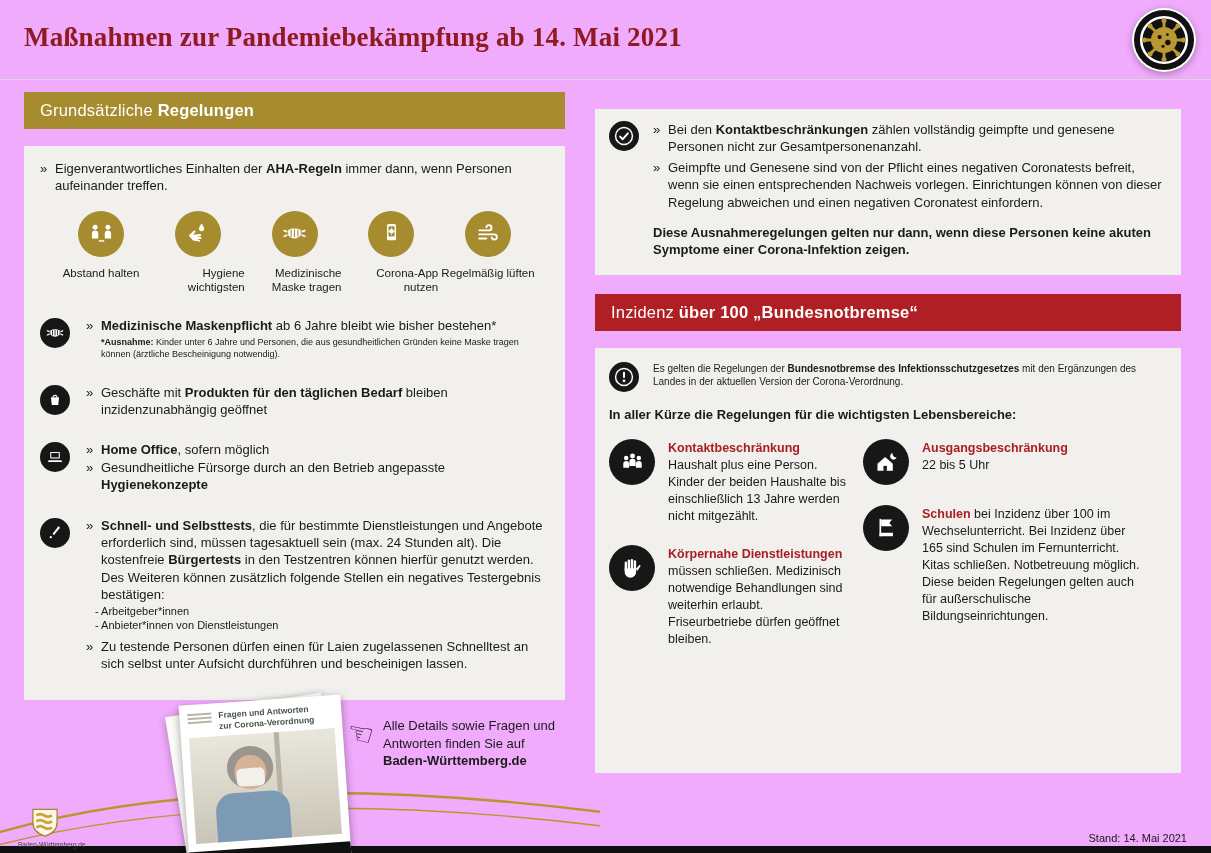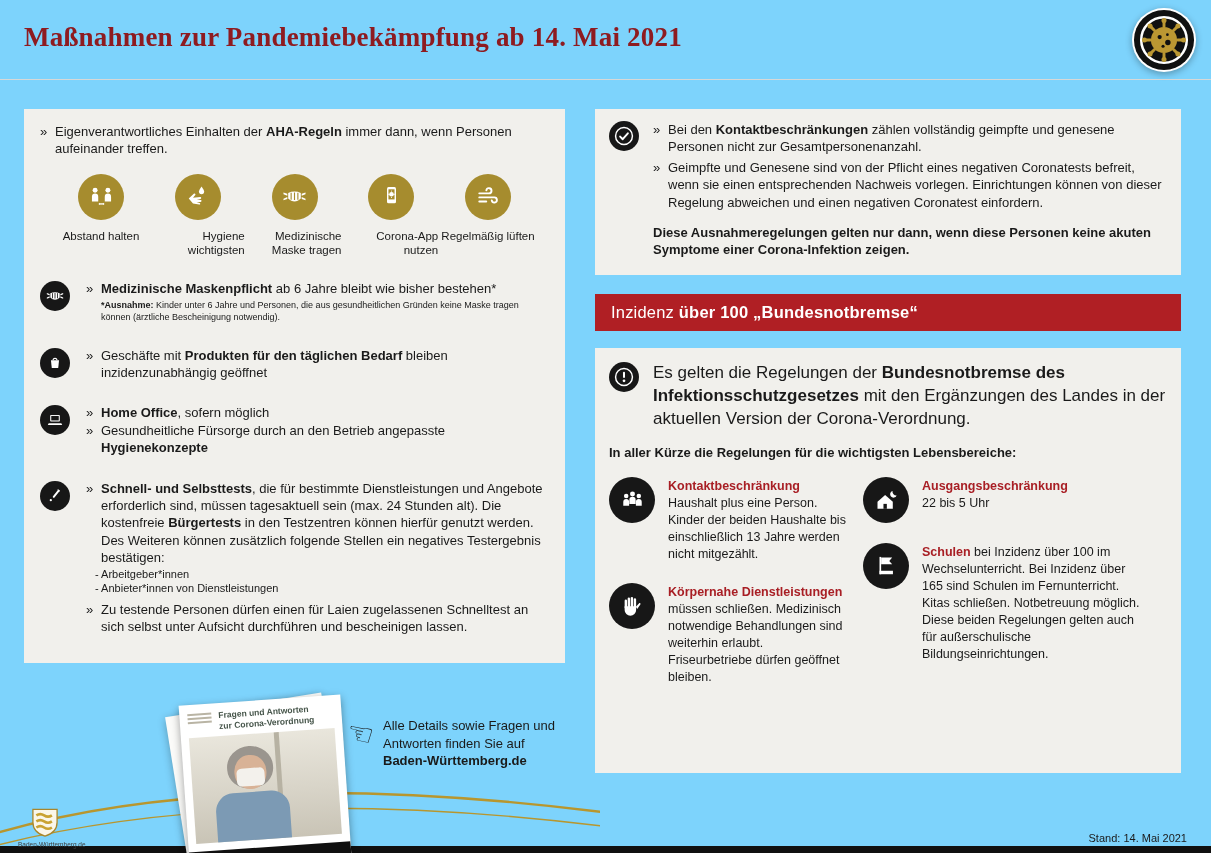--- a/index.html
+++ b/index.html
@@ -1,18 +1,18 @@
 <!DOCTYPE html>
 <html lang="de"><head>
 <meta charset="utf-8">
 <style>
   *{margin:0;padding:0;box-sizing:border-box}
   html,body{background:#fff}
   body{font-family:"Liberation Sans","DejaVu Sans",sans-serif;color:#1a1a1a}
-  .canvas{position:relative;width:1211px;height:853px;background:#7dd3fc;overflow:hidden}
+  .canvas{position:relative;width:1211px;height:853px;background:#f0abfc;overflow:hidden}
 
   
   .title{position:absolute;left:24px;top:22px;font-family:"Liberation Serif","DejaVu Serif",serif;
          font-weight:bold;font-size:27px;color:#8e1b20;letter-spacing:.2px}
   .top-divider{position:absolute;left:0;top:79px;width:100%;height:1px;background:#d8d8d6}
   .virus-badge{position:absolute;right:15px;top:8px;width:64px;height:64px;border-radius:50%;
                background:#fff;box-shadow:0 2px 7px rgba(0,0,0,.3);display:flex;align-items:center;justify-content:center}
 
   
   .col{position:absolute;top:92px}
@@ -24,21 +24,21 @@
   .panel{background:#f1f0ec;margin-top:17px;position:relative}
   .panel-left{padding:14px 16px 12px 16px;min-height:554px}
   .panel-r1{padding:12px 14px 10px 14px;height:166px}
   .panel-r2{padding:14px 14px 12px 14px;height:425px}
 
   
   .rich b{font-weight:bold}
   .rich em{font-style:normal;font-weight:bold;color:#a81e24}
   .bullet{display:flex;gap:6px;font-size:13px;line-height:1.34}
   .marker{flex:0 0 9px}
-  .txt13{font-size:17px;line-height:1.34}
+  .txt13{font-size:10px;line-height:1.34}
 
   
   .circle{border-radius:50%;background:#171717;color:#171717;display:flex;align-items:center;justify-content:center;flex:0 0 auto}
   .circle.gold{background:#a68c2e;color:#a68c2e}
   .c30{width:30px;height:30px}
   .c46{width:46px;height:46px}
 
   
   .aha-row{display:flex;justify-content:space-between;margin-top:16px;padding:0 14px}
   .aha{width:94px;display:flex;flex-direction:column;align-items:center;text-align:right}
@@ -133,20 +133,23 @@
         <circle cx="27.5" cy="29" r="2.2"></circle>
           <circle cx="36" cy="34.5" r="2.8"></circle>
         <circle cx="31" cy="38.5" r="1.6"></circle>
           <circle cx="35.5" cy="26.5" r="1.4"></circle>
       </g>
     </svg>
   </div>
   <div class="top-divider"></div>
 
   <section class="col col-left">
+    <div class="bar gold">
+      <span class="rich">Grundsätzliche <b>Regelungen</b></span>
+    </div>
 
     <div class="panel panel-left">
 
       <div class="bullet">
         <span class="marker">»</span>
         <span class="rich">Eigenverantwortliches Einhalten der <b>AHA-Regeln</b> immer dann, wenn Personen aufeinander treffen.</span>
       </div>
 
       <div class="aha-row">
         <div class="aha">

